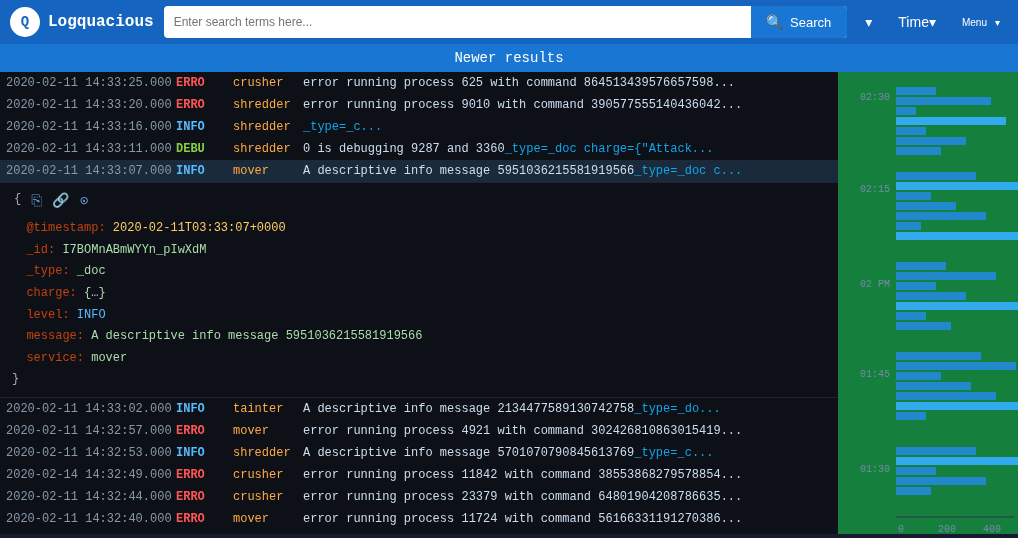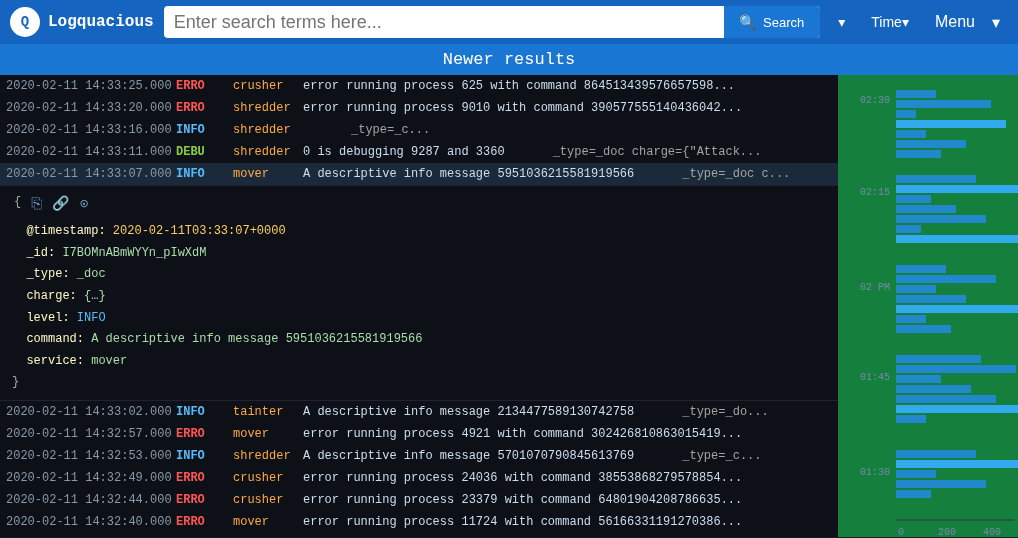--- a/index.html
+++ b/index.html
@@ -5,54 +5,54 @@
     * { margin: 0; padding: 0; box-sizing: border-box; }
     body { background: #1a1a2e; font-family: 'Courier New', monospace; font-size: 13px; color: #ccc; width: 1018px; height: 538px; overflow: hidden; }
 
     
     #navbar {
       display: flex; align-items: center; background: #1565c0; height: 44px; padding: 0 10px; gap: 10px;
     }
     #logo-area { display: flex; align-items: center; gap: 8px; color: white; font-size: 16px; font-weight: bold; min-width: 140px; }
     #logo-circle { width: 30px; height: 30px; background: white; border-radius: 50%; display: flex; align-items: center; justify-content: center; color: #1565c0; font-weight: bold; font-size: 14px; }
     #search-area { flex: 1; display: flex; align-items: center; background: white; border-radius: 4px; height: 32px; overflow: hidden; }
-    #search-input { flex: 1; border: none; outline: none; padding: 0 10px; font-size: 18px; color: #555; background: transparent; }
+    #search-input { flex: 1; border: none; outline: none; padding: 0 10px; font-size: 12px; color: #555; background: transparent; }
     #search-button { background: #1976d2; color: white; border: none; padding: 0 16px; height: 32px; cursor: pointer; display: flex; align-items: center; gap: 6px; font-size: 13px; font-weight: 500; }
     #search-icon-sym { font-size: 14px; }
     #nav-dropdown { color: white; background: transparent; border: none; cursor: pointer; font-size: 14px; padding: 0 8px; }
     #time-btn { color: white; background: transparent; border: none; cursor: pointer; font-size: 14px; padding: 0 8px; display: flex; align-items: center; }
-    #menu-btn { color: white; background: transparent; border: none; cursor: pointer; font-size: 16px; padding: 0 8px; display: flex; align-items: center; gap: 17px; }
+    #menu-btn { color: white; background: transparent; border: none; cursor: pointer; font-size: 10px; padding: 0 8px; display: flex; align-items: center; gap: 8px; }
 
     
     #newer-banner {
-      background: #1976d2; color: white; text-align: center; padding: 6px; font-size: 17px; cursor: pointer;
+      background: #1976d2; color: white; text-align: center; padding: 6px; font-size: 14px; cursor: pointer;
     }
 
     
     #main-area { display: flex; height: calc(538px - 44px - 32px); }
 
     
     #log-panel { flex: 1; overflow: hidden; background: #0d1117; }
 
     .log-row { padding: 2px 6px; display: flex; align-items: center; cursor: pointer; font-size: 12px; line-height: 1.5; white-space: nowrap; overflow: hidden; }
     .log-row.selected { background: #1a2a3a; }
     .ts { color: #8899aa; min-width: 170px; }
     .level-erro { color: #ff5555; font-weight: bold; min-width: 40px; }
     .level-info { color: #55bbff; font-weight: bold; min-width: 40px; }
     .level-debu { color: #88cc44; font-weight: bold; min-width: 40px; }
     .service { color: #ffaa44; min-width: 70px; margin-left: 17px; }
     .message { color: #ccddee; }
-    .meta { color: #a3a3a3; margin-left: 48px; }
+    .meta { color: #0ea5e9; }
 
     
     #expanded-row { background: #0d1117; border-top: 1px solid #223; border-bottom: 1px solid #223; padding: 6px 8px 6px 12px; font-size: 12px; line-height: 1.8; }
     #expanded-toolbar { display: flex; gap: 10px; margin-bottom: 4px; padding-left: 2px; }
     .toolbar-icon { color: #6699cc; cursor: pointer; font-size: 14px; }
     .expand-brace { color: #aaa; }
-    .field-key { color: #fef9c3; margin-top: 48px; }
+    .field-key { color: #c2410c; margin-top: 48px; }
     .field-val { color: #aaddaa; }
     .field-val-special { color: #ffcc66; }
     .field-val-info { color: #55bbff; }
 
     
     #histogram-panel { width: 180px; background: #15803d; overflow: hidden; position: relative; }
   </style>
 </head>
 <body>
 
@@ -141,21 +141,21 @@
       </div>
       <div>
         &nbsp;&nbsp;<span class="field-key">charge:</span>
         <span class="field-val">{…}</span>
       </div>
       <div>
         &nbsp;&nbsp;<span class="field-key">level:</span>
         <span class="field-val-info">INFO</span>
       </div>
       <div>
-        &nbsp;&nbsp;<span class="field-key">command:</span>
+        &nbsp;&nbsp;<span class="field-key">message:</span>
         <span class="field-val">A descriptive info message 5951036215581919566</span>
       </div>
       <div>
         &nbsp;&nbsp;<span class="field-key">service:</span>
         <span class="field-val">mover</span>
       </div>
       <div class="expand-brace">}</div>
     </div>
 
     <div class="log-row">
@@ -172,24 +172,24 @@
       <span class="message">error running process 4921 with command 302426810863015419...</span>
     </div>
     <div class="log-row">
       <span class="ts">2020-02-11 14:32:53.000</span>
       <span class="level-info"> INFO </span>
       <span class="service">shredder </span>
       <span class="message">A descriptive info message 5701070790845613769</span>
       <span class="meta">  _type=_c...</span>
     </div>
     <div class="log-row">
-      <span class="ts">2020-02-11 14:32:49.000</span>
+      <span class="ts">2020-02-14 14:32:49.000</span>
       <span class="level-erro"> ERRO </span>
       <span class="service">crusher </span>
-      <span class="message">error running process 24036 with command 38553868279578854...</span>
+      <span class="message">error running process 11842 with command 38553868279578854...</span>
     </div>
     <div class="log-row">
       <span class="ts">2020-02-11 14:32:44.000</span>
       <span class="level-erro"> ERRO </span>
       <span class="service">crusher </span>
       <span class="message">error running process 23379 with command 64801904208786635...</span>
     </div>
     <div class="log-row">
       <span class="ts">2020-02-11 14:32:40.000</span>
       <span class="level-erro"> ERRO </span>

